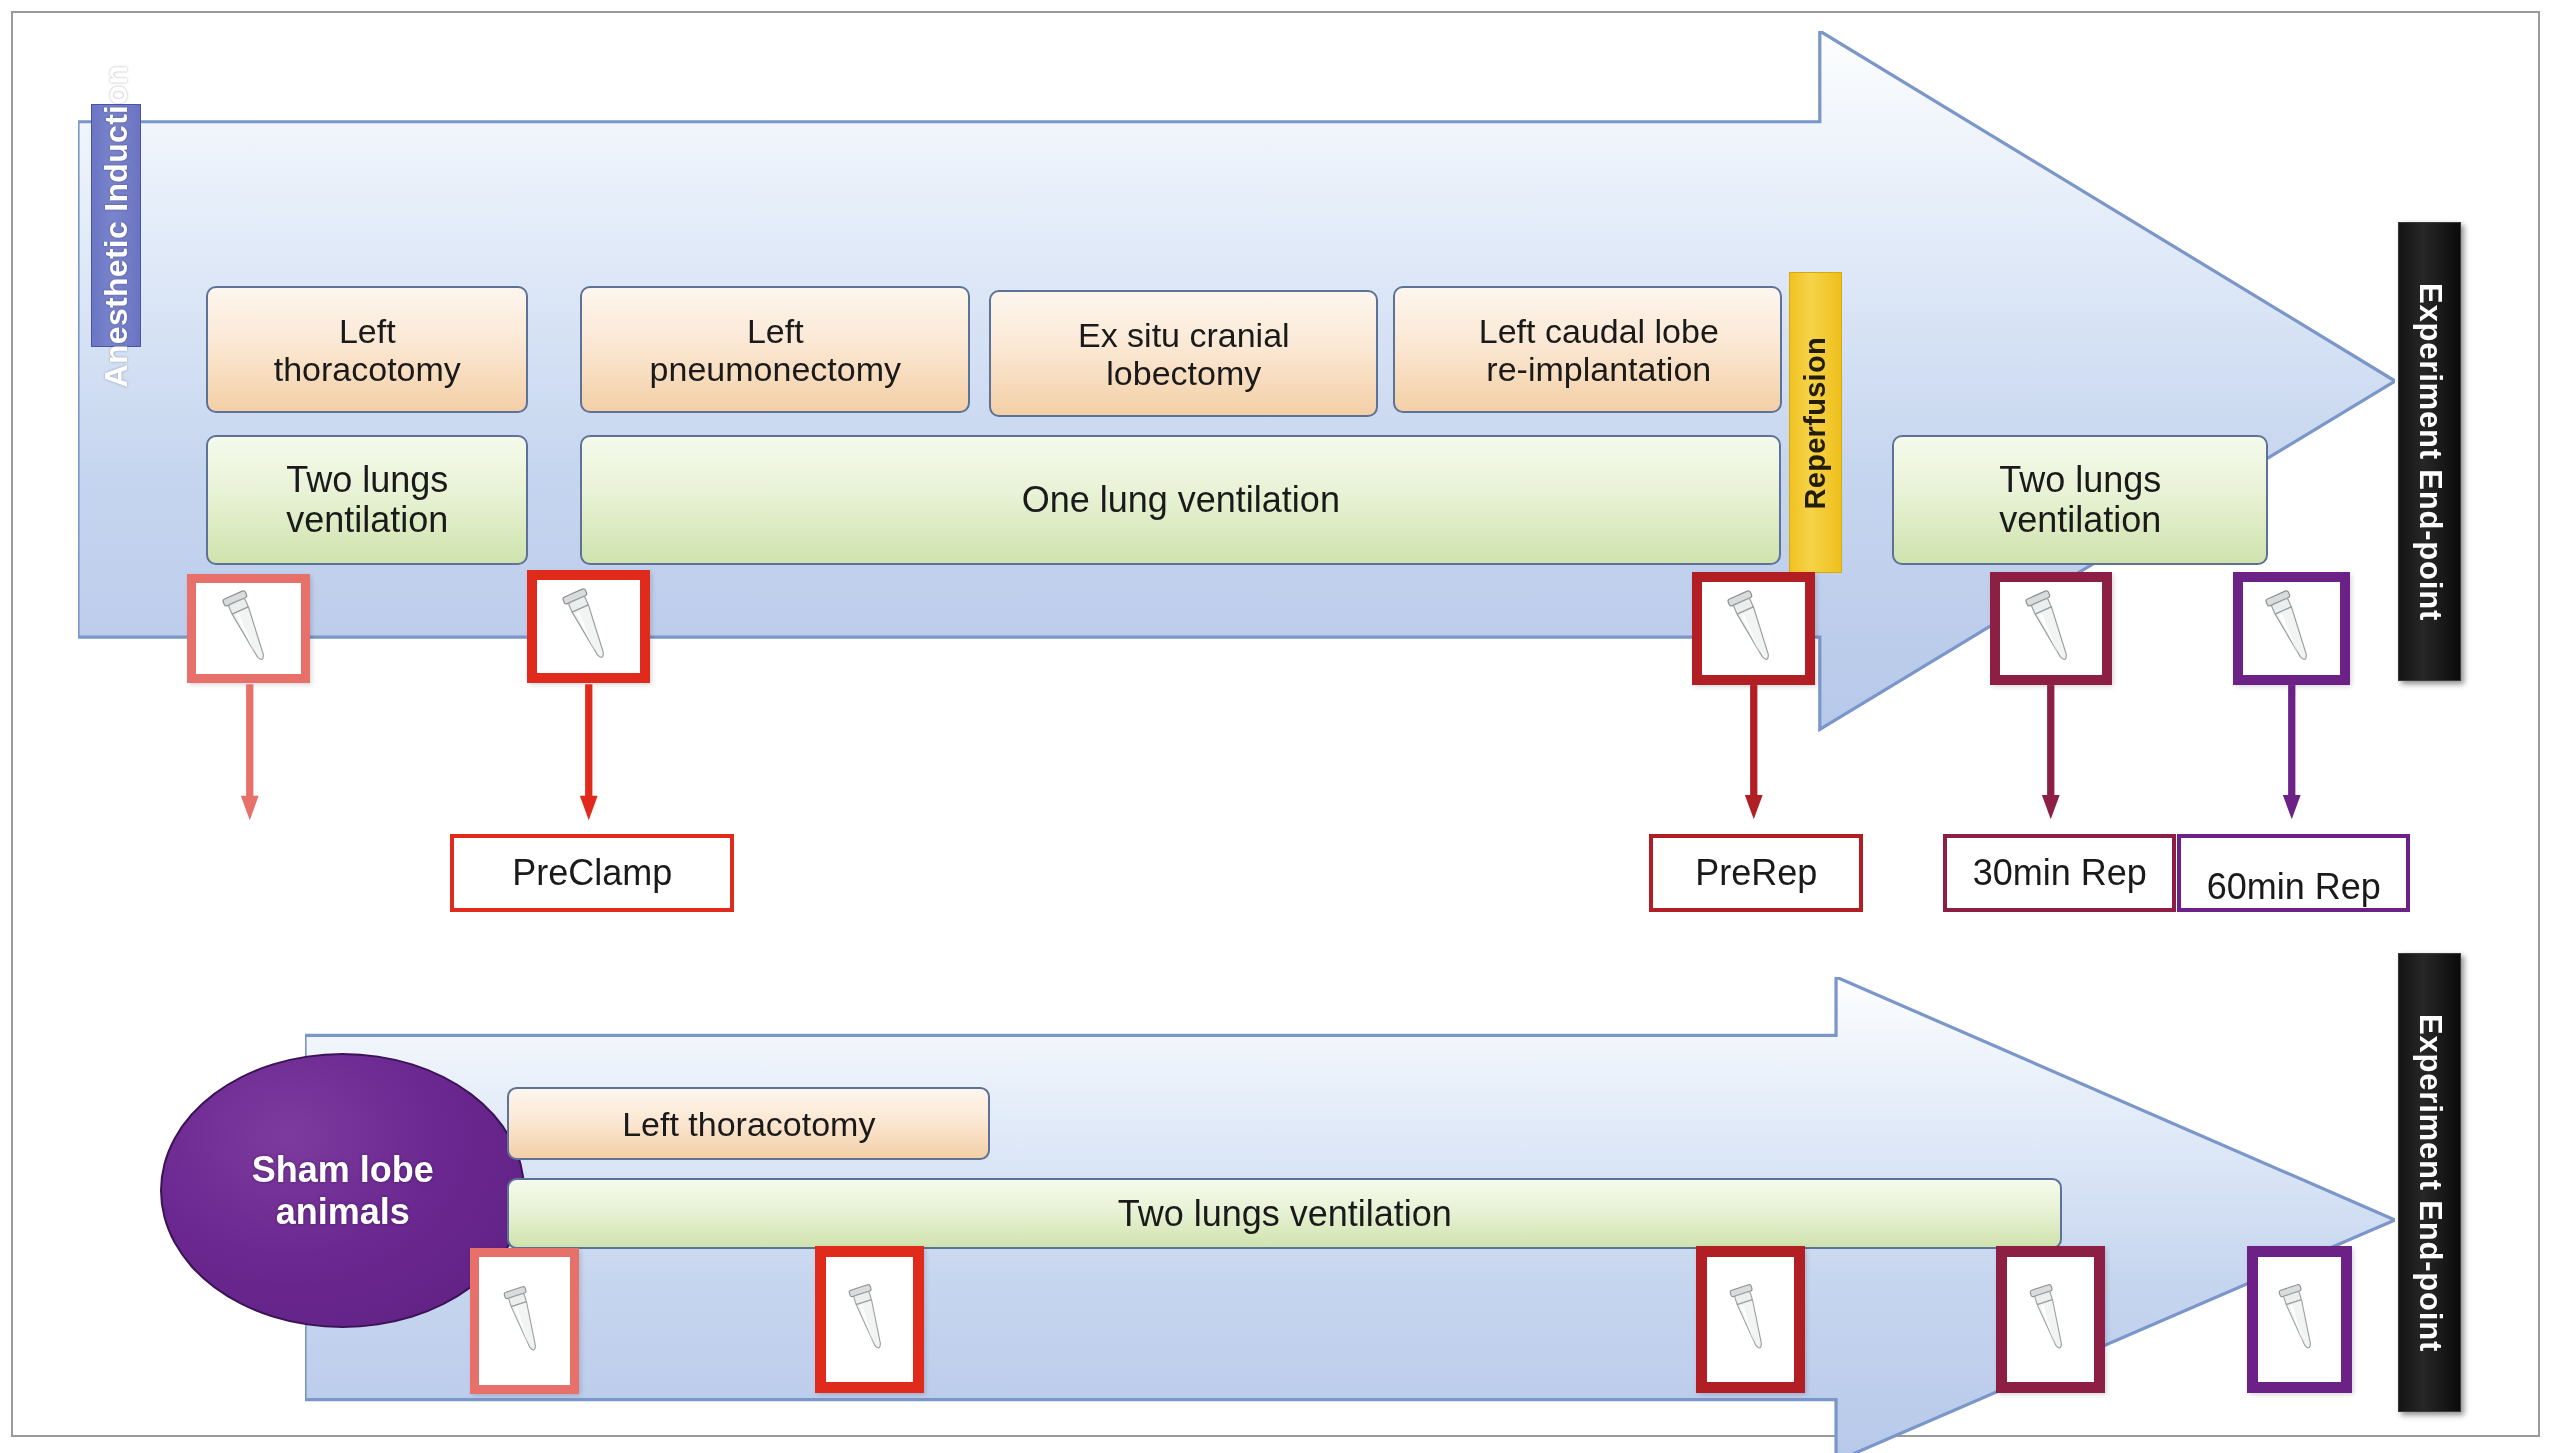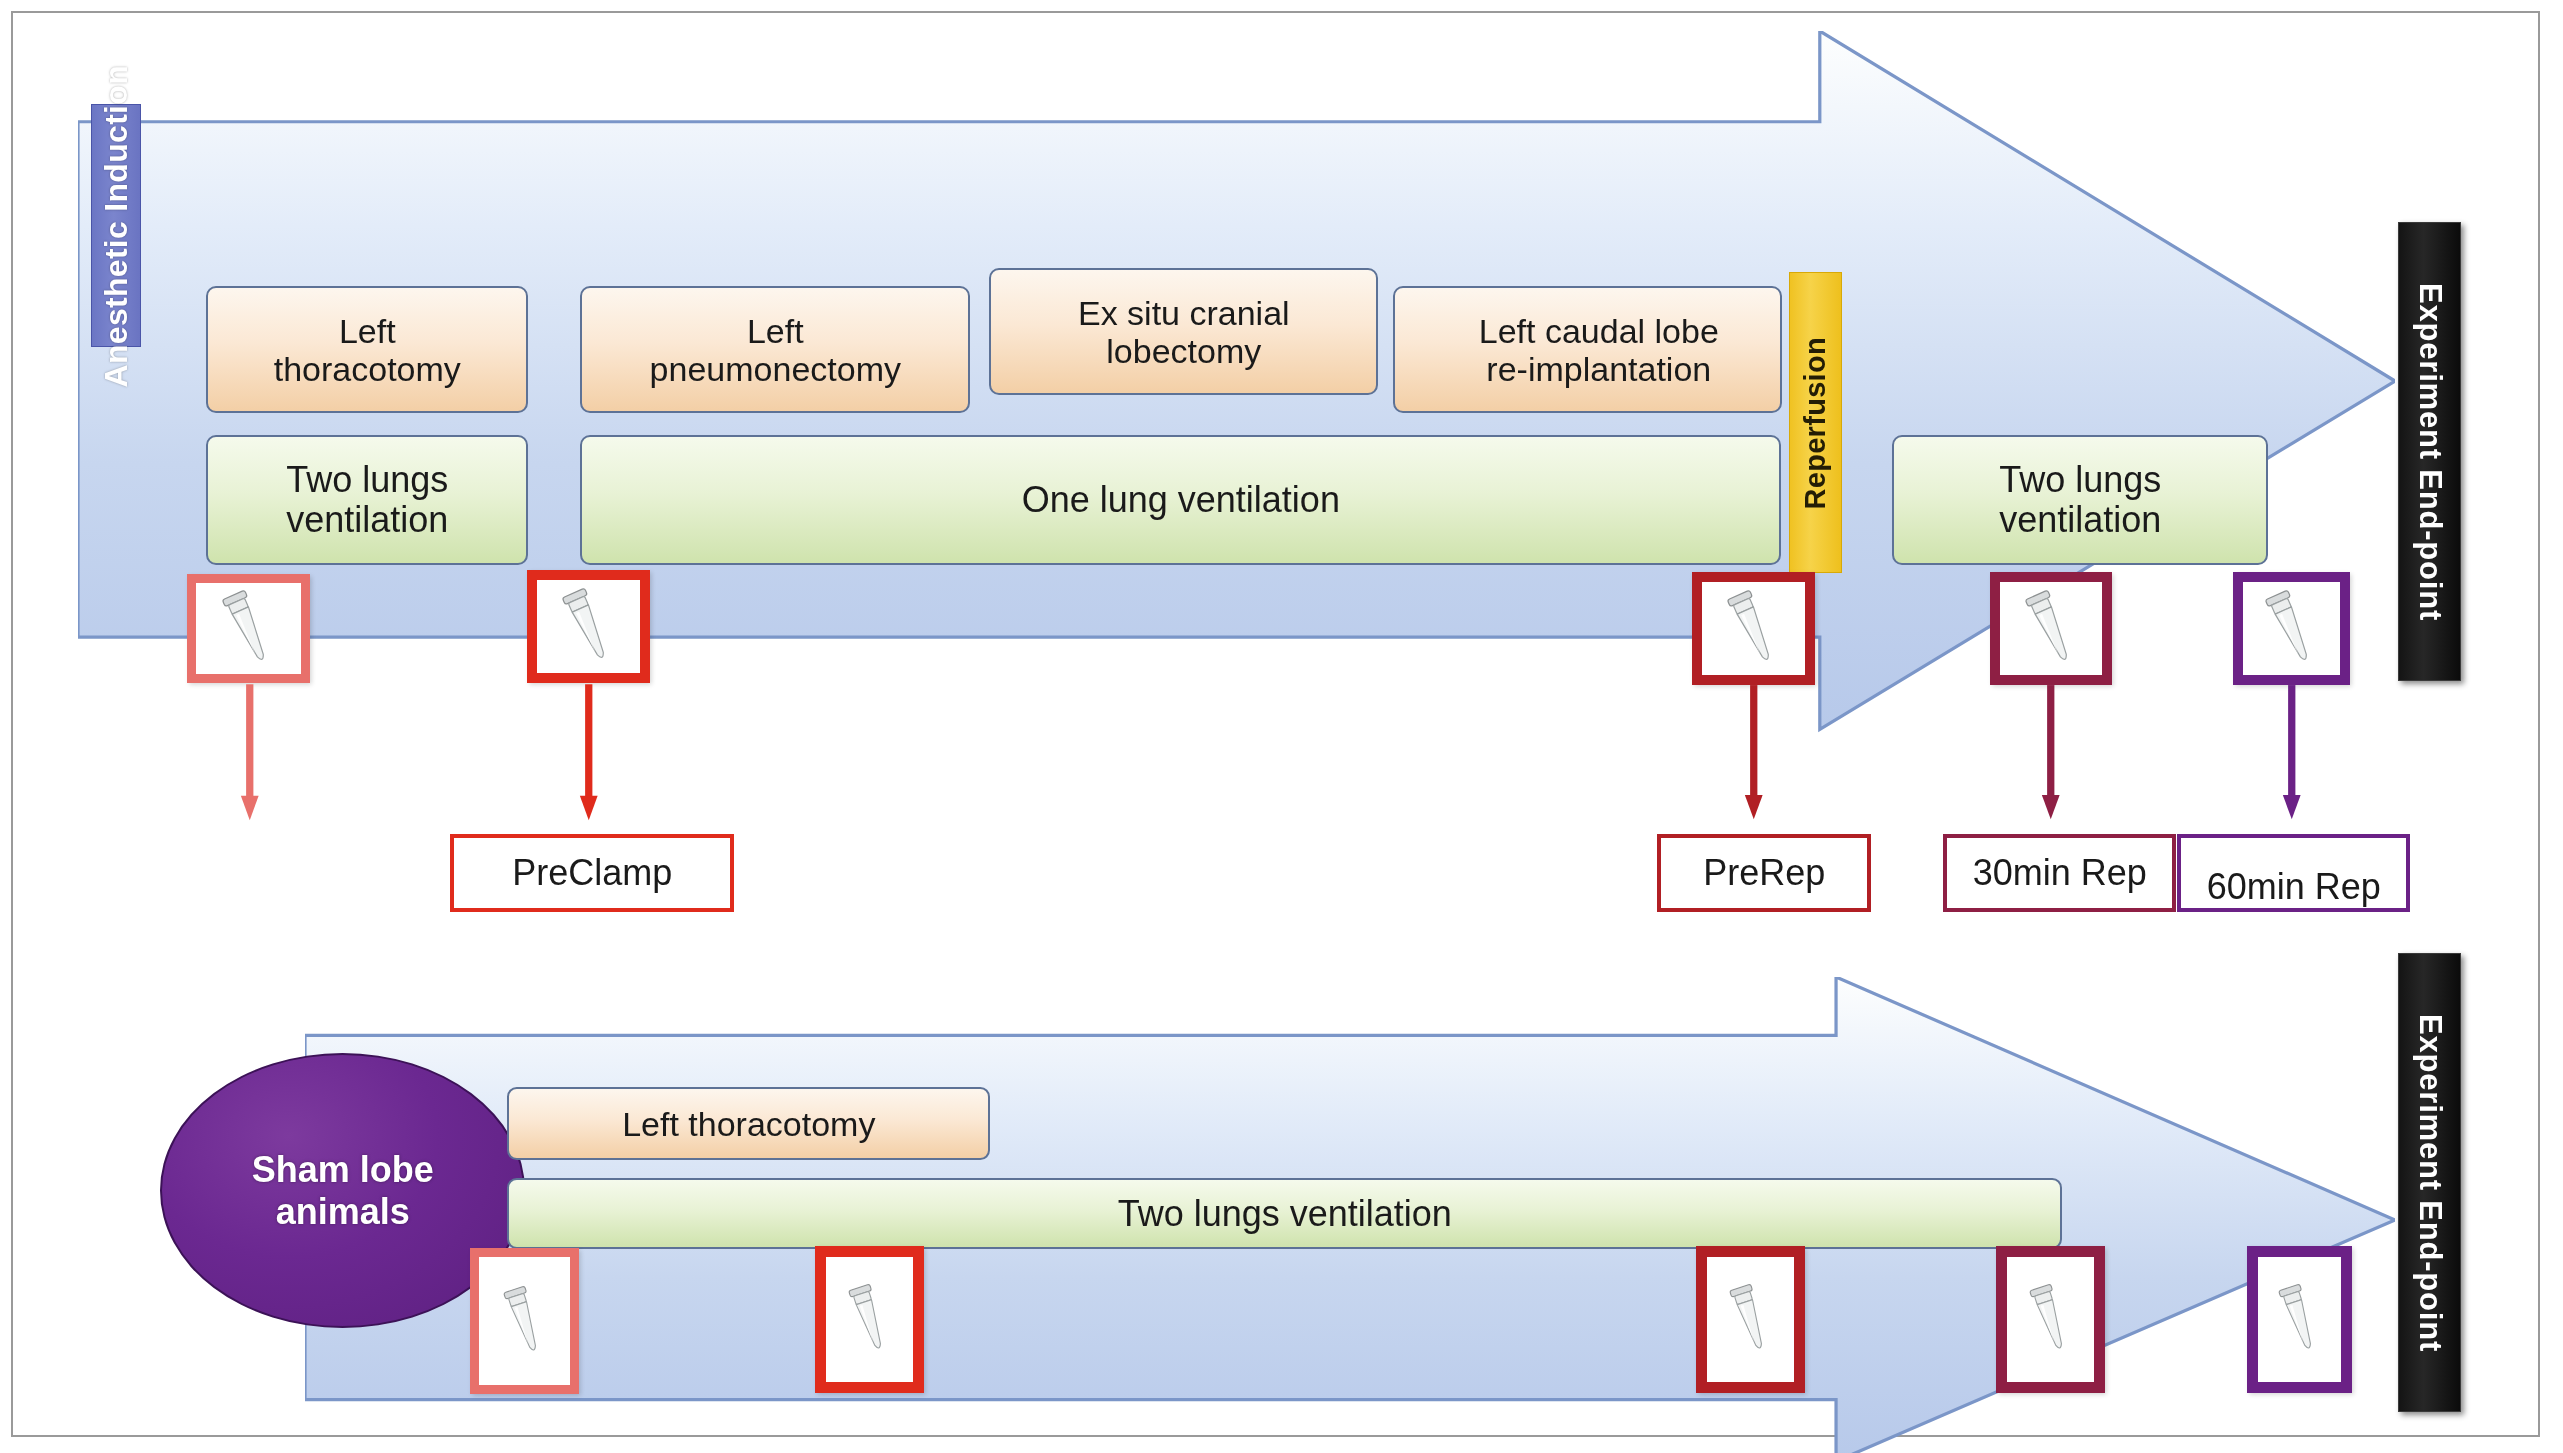--- a/index.html
+++ b/index.html
@@ -178,21 +178,21 @@
     <div class="pbox tan" style="left:193px; top:273px; width:322px; height:127px;">
       <span style="white-space:pre-line;">Left
 thoracotomy</span>
     </div>
 
     <div class="pbox tan" style="left:567px; top:273px; width:390px; height:127px;">
       <span style="white-space:pre-line;">Left
 pneumonectomy</span>
     </div>
 
-    <div class="pbox tan" style="left:976px; top:255px; width:389px; height:127px;">
+    <div class="pbox tan" style="left:976px; top:277px; width:389px; height:127px;">
       <span style="white-space:pre-line;">Ex situ cranial
 lobectomy</span>
     </div>
 
     <div class="pbox tan" style="left:1380px; top:273px; width:389px; height:127px;">
       <span style="white-space:pre-line;margin-left:22px;">Left caudal lobe
 re-implantation</span>
     </div>
 
     <div class="pbox green" style="left:193px; top:422px; width:322px; height:130px;">
@@ -305,21 +305,21 @@
         <line x1="17" y1="0" x2="17" y2="144" stroke="#6b2186" stroke-width="9"></line>
         <polygon points="17,166 6,136 28,136" fill="#6b2186"></polygon>
       </svg>
     </div>
 
 
     <div class="tp-box" style="left:437px; top:821px; width:284px; height:78px; border:4.9px solid #e02b1c;">
       <span>PreClamp</span>
     </div>
 
-    <div class="tp-box" style="left:1636px; top:821px; width:214px; height:78px; border:4.9px solid #b11f24;margin-left:8px;">
+    <div class="tp-box" style="left:1636px; top:821px; width:214px; height:78px; border:4.9px solid #b11f24;">
       <span>PreRep</span>
     </div>
 
     <div class="tp-box" style="left:1930px; top:821px; width:233px; height:78px; border:4.9px solid #8e1f44;">
       <span>30min Rep</span>
     </div>
 
     <div class="tp-box" style="left:2164px; top:821px; width:233px; height:78px; border:4.9px solid #6b2186;align-items:flex-end;">
       <span>60min Rep</span>
     </div>

